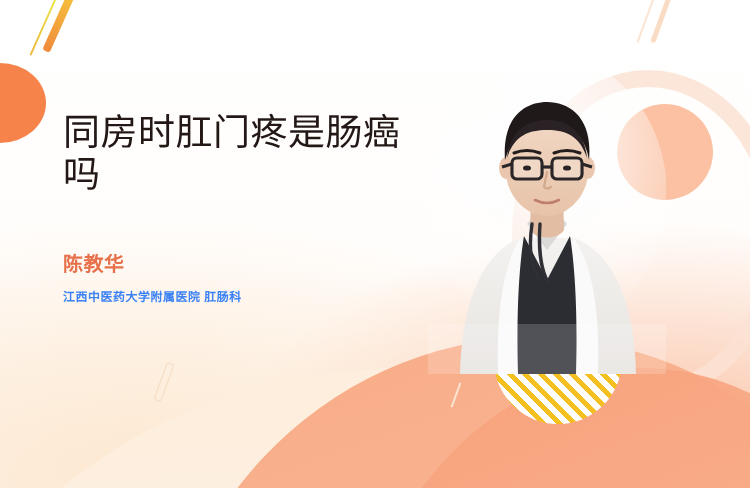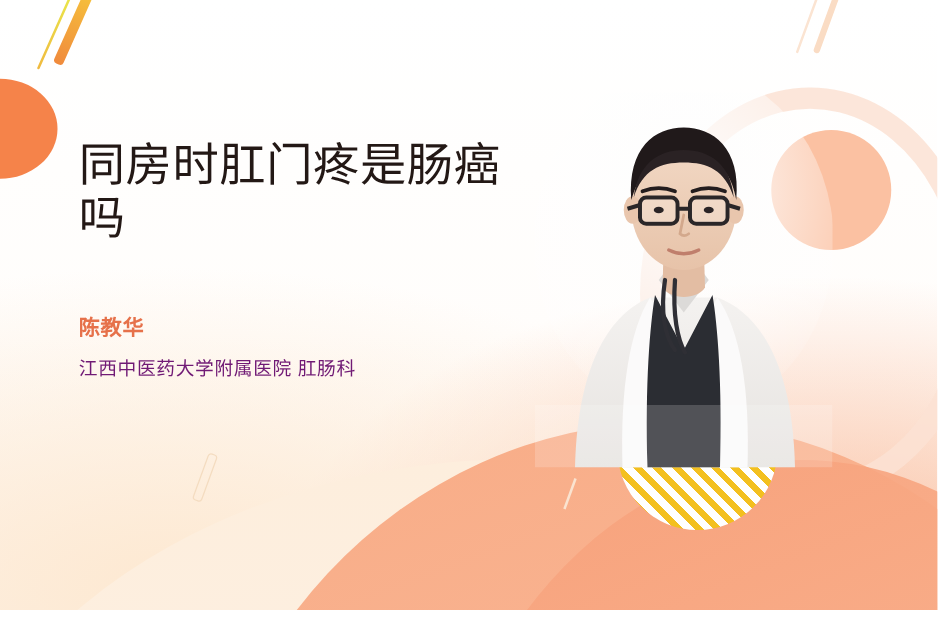--- a/index.html
+++ b/index.html
@@ -203,36 +203,36 @@
   .credit {
     margin-top: 52px;
   }
   .credit-row-1 {
     display: flex;
     align-items: baseline;
     gap: 13px;
     white-space: nowrap;
   }
   .doctor-name {
-    font-size: 17px;
+    font-size: 20px;
     font-weight: 700;
     color: #e6714a;
     letter-spacing: .5px;
   }
   .doctor-title {
     font-size: 17px;
     font-weight: 400;
     color: #ef8f6e;
     letter-spacing: .5px;
   }
   .credit-row-2 {
     margin-top: 10px;
-    font-size: 15px;
-    font-weight: 400;
-    color: #701a75;
+    font-size: 12px;
+    font-weight: 700;
+    color: #3b82f6;
     letter-spacing: .5px;
     white-space: nowrap;
   }
 </style>
 </head>
 <body>
 
 <div id="cover">
 
   <div class="bg-base"></div>

